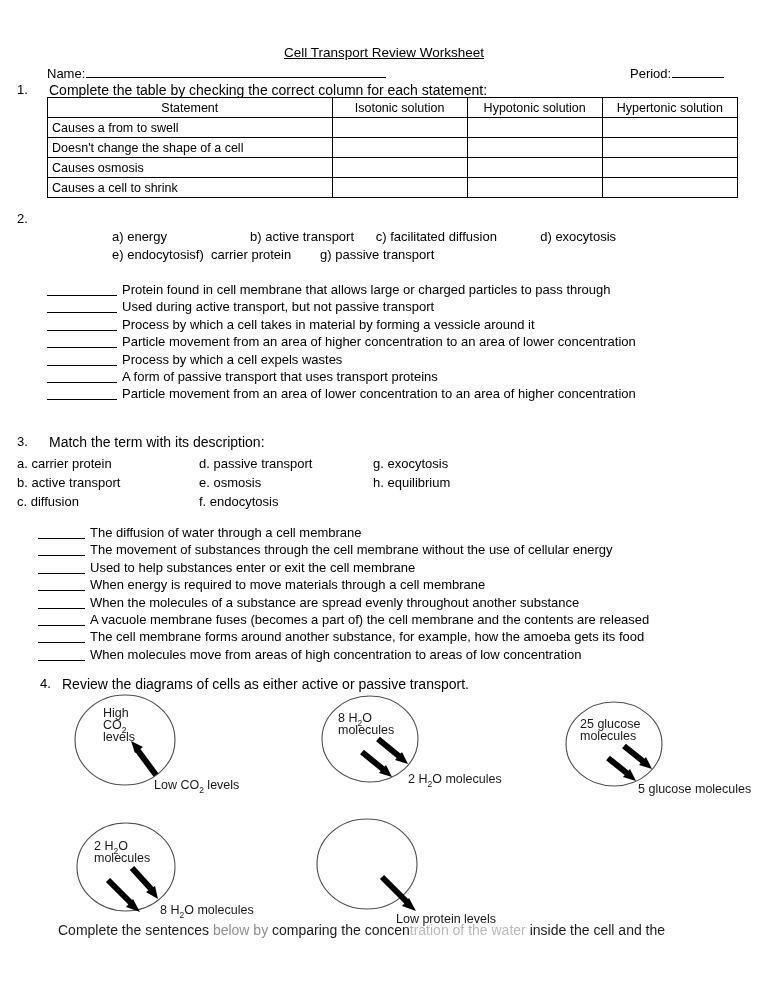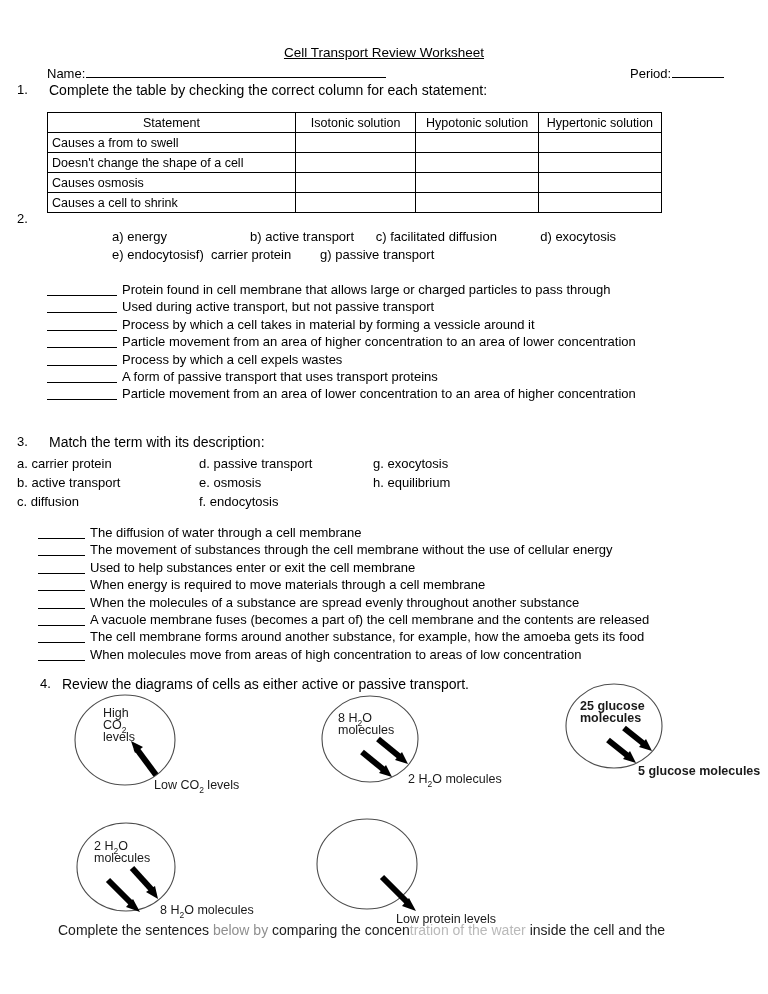--- a/index.html
+++ b/index.html
@@ -71,24 +71,23 @@
     position: absolute;
     font-size: 14px;
     white-space: nowrap;
   }
 
   
   table.tbl {
     position: absolute;
     left: 47px;
     top: 97px;
-    width: 615px;
+    width: 691px;
     border-collapse: collapse;
     font-size: 12.5px;
-    margin-top: 15px;
   }
   table.tbl td, table.tbl th {
     border: 1px solid #000;
     height: 19px;
     padding: 0 0 0 4px;
     font-weight: normal;
     vertical-align: middle;
   }
   table.tbl th { text-align: center; padding: 0; }
   .col-stmt { width: 286px; }
@@ -281,21 +280,21 @@
         <polygon points="90,70 77,66 84,58"></polygon>
       </g>
       <g>
         <line x1="44" y1="58" x2="66" y2="76" stroke="#000" stroke-width="6"></line>
         <polygon points="74,83 61,79 68,71"></polygon>
       </g>
       <text class="dg-label" x="90" y="89"><tspan>2 H</tspan><tspan class="dg-sub" dy="4">2</tspan><tspan dy="-4">O molecules</tspan></text>
     </svg>
   </div>
 
-  <div class="diagram" style="left:562px; top:682px;font-weight:bold;">
+  <div class="diagram" style="left:562px; top:700px;">
     <svg width="200" height="105" viewBox="0 0 200 105">
       <ellipse cx="52" cy="44" rx="48" ry="42" fill="none" stroke="#4d4d4d" stroke-width="1.1"></ellipse>
       <text class="dg-label" x="18" y="28">25 glucose</text>
       <text class="dg-label" x="18" y="40">molecules</text>
       <g>
         <line x1="62" y1="46" x2="82" y2="62" stroke="#000" stroke-width="6"></line>
         <polygon points="90,69 77,65 84,57"></polygon>
       </g>
       <g>
         <line x1="46" y1="58" x2="66" y2="74" stroke="#000" stroke-width="6"></line>

